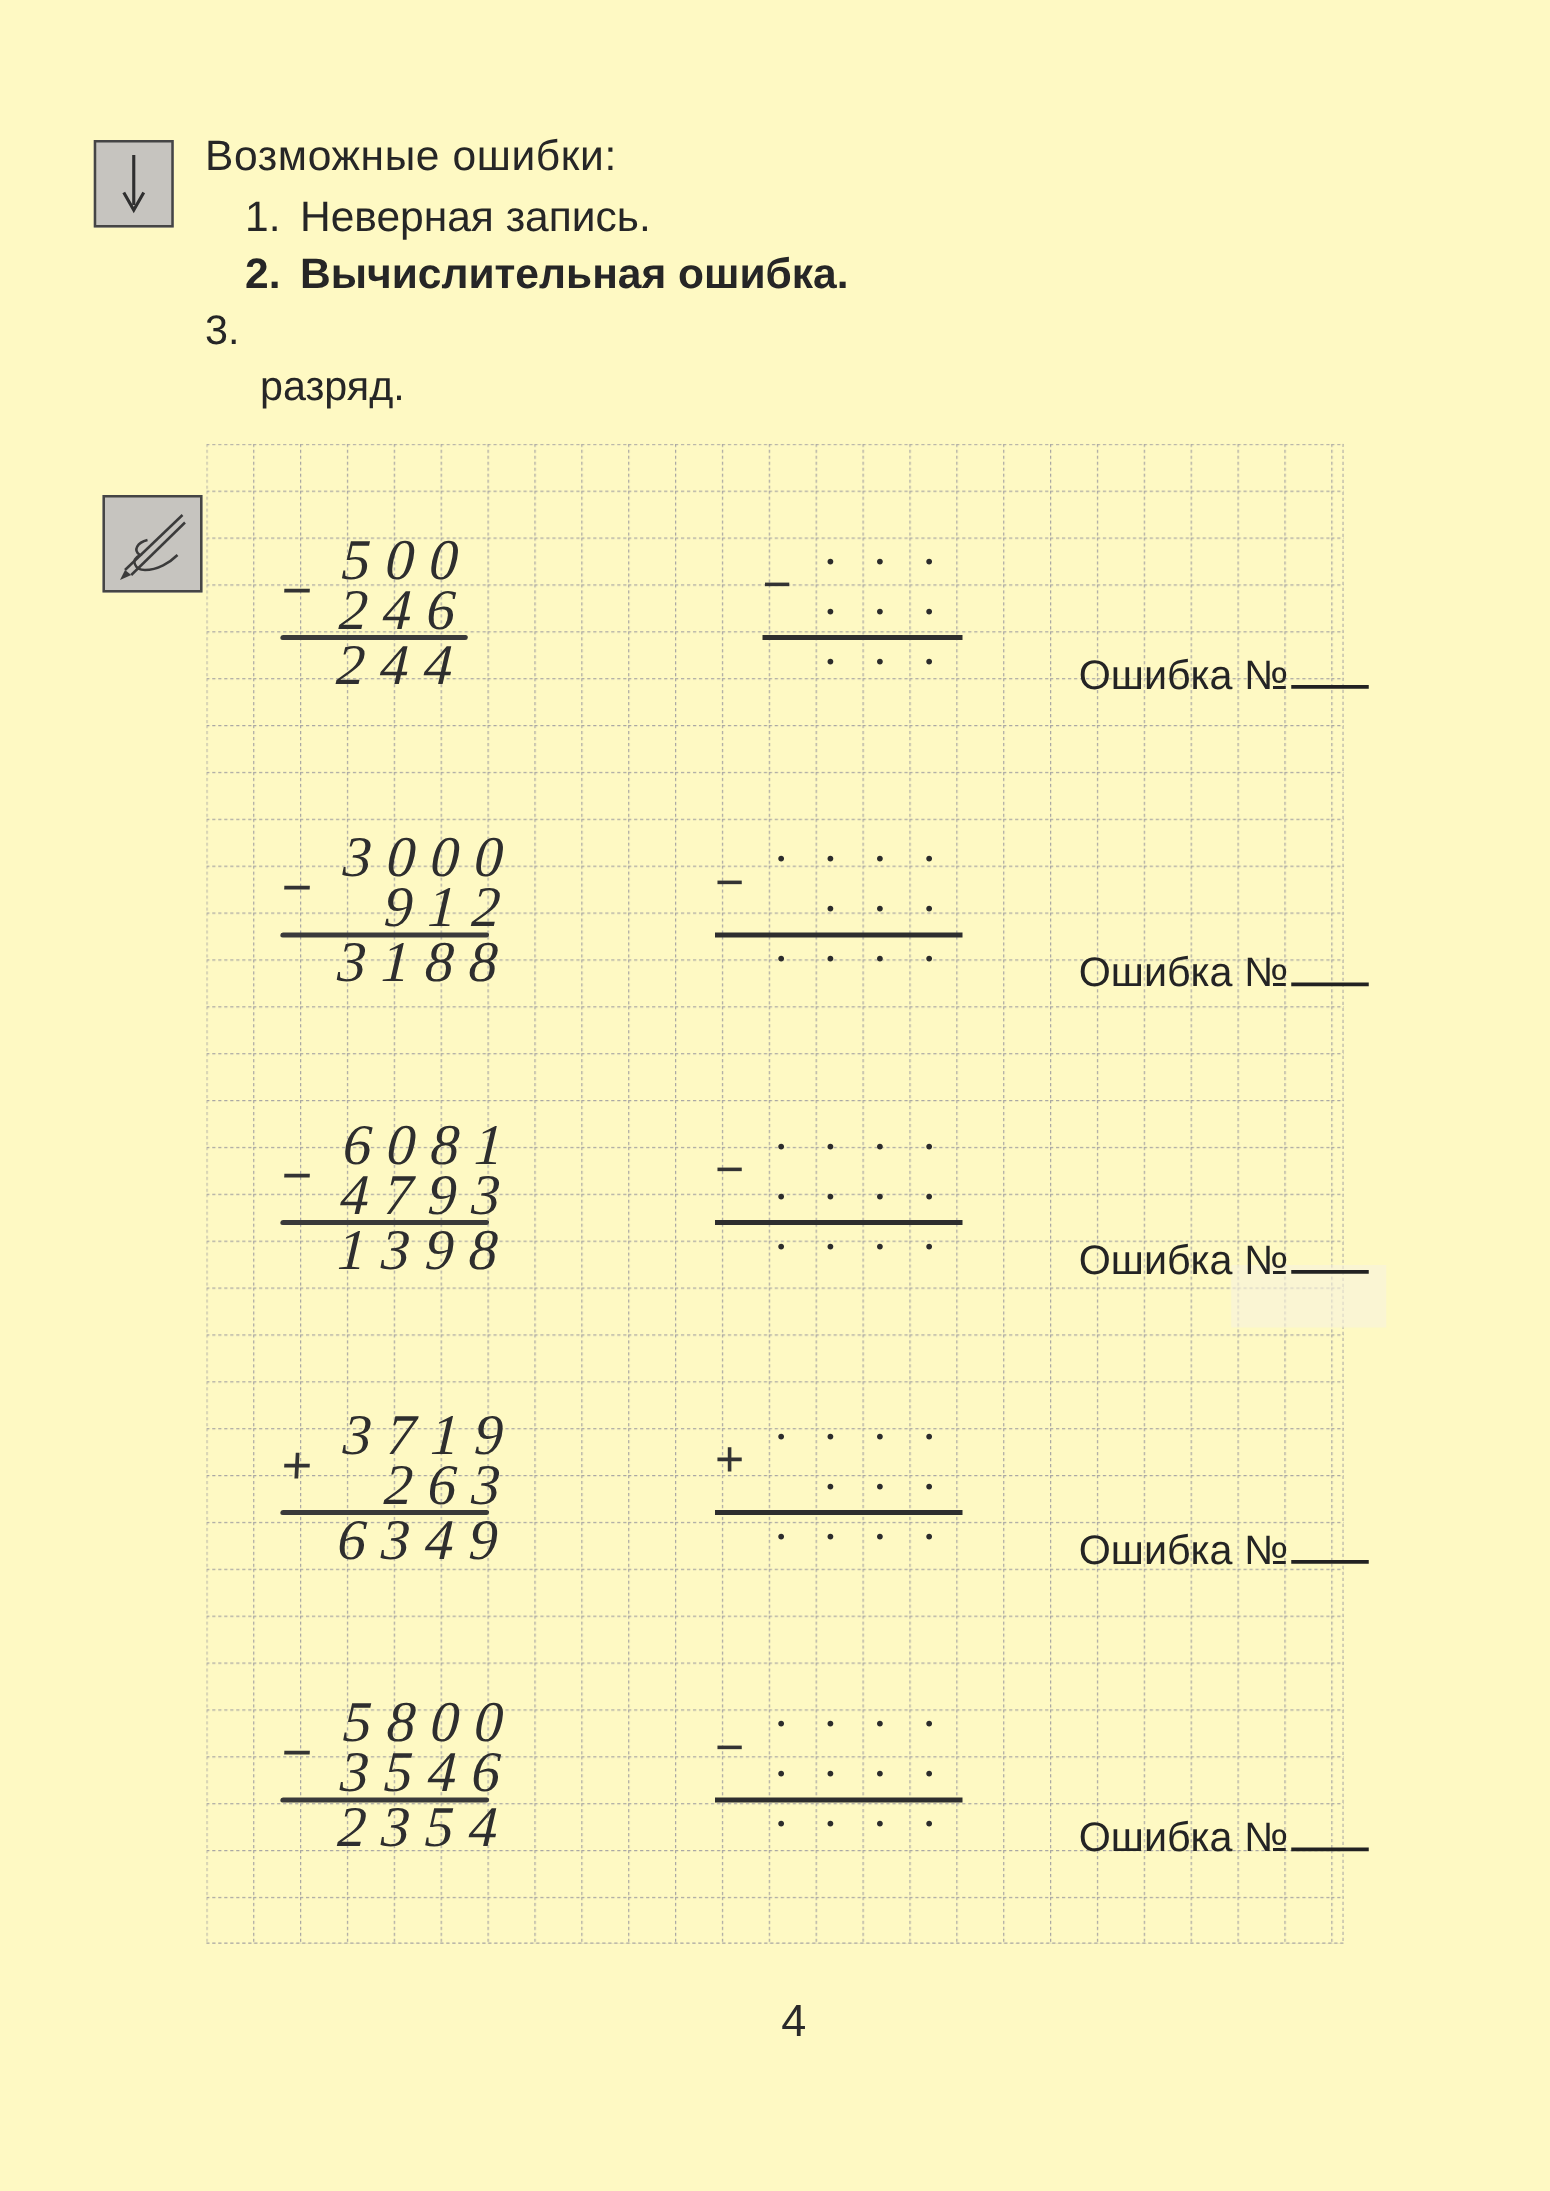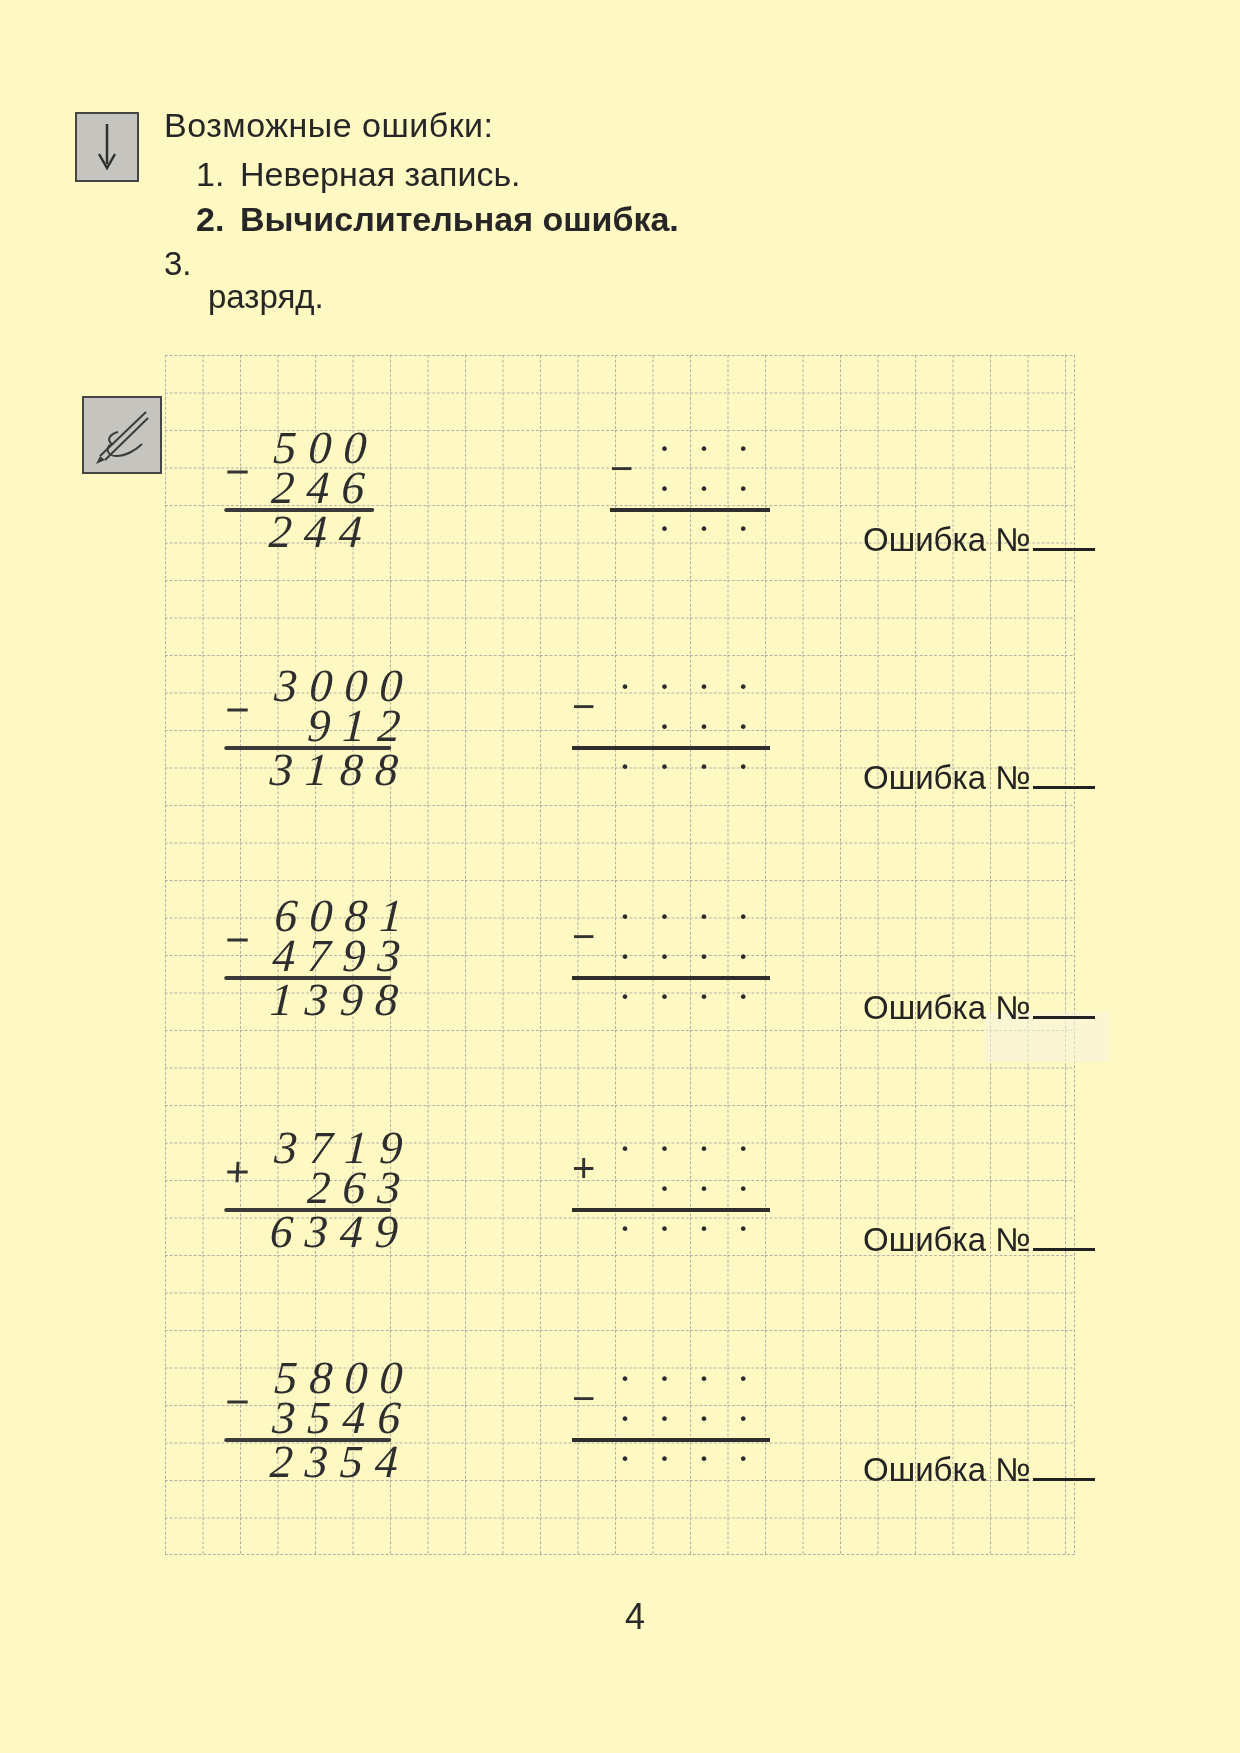--- a/index.html
+++ b/index.html
@@ -10,21 +10,21 @@
   .icon-box{position:absolute;background:#c6c4bf;border:2px solid #454545;box-sizing:border-box;}
   .arrow-box{left:75px;top:112px;width:64px;height:70px;}
   .pen-box{left:82px;top:396px;width:80px;height:78px;}
   .title{position:absolute;left:164px;top:106px;font-size:34px;letter-spacing:.5px;}
   .li{position:absolute;left:164px;font-size:34px;white-space:nowrap;margin-left:32px;}
   .li .num{display:inline-block;width:44px;}
   .li1{top:155px;} .li2{top:200px;font-weight:bold;}
   .li3num{position:absolute;left:164px;top:245px;font-size:33px;}
   .li3a{position:absolute;left:208px;top:245px;width:843px;font-size:33px;
         text-align:justify;text-align-last:justify;}
-  .li3b{position:absolute;left:208px;top:278px;font-size:33px;}
+  .li3b{position:absolute;left:208px;top:290px;font-size:33px;}
 
   
   .grid-area{position:absolute;left:165px;top:355px;width:910px;height:1200px;}
   .gridsvg{position:absolute;left:0;top:0;}
   .smudge{position:absolute;left:820px;top:657px;width:124px;height:50px;
           background:#f7f2de;opacity:.6;}
 
   
   .prob{position:absolute;left:0;width:910px;height:132px;}
 

